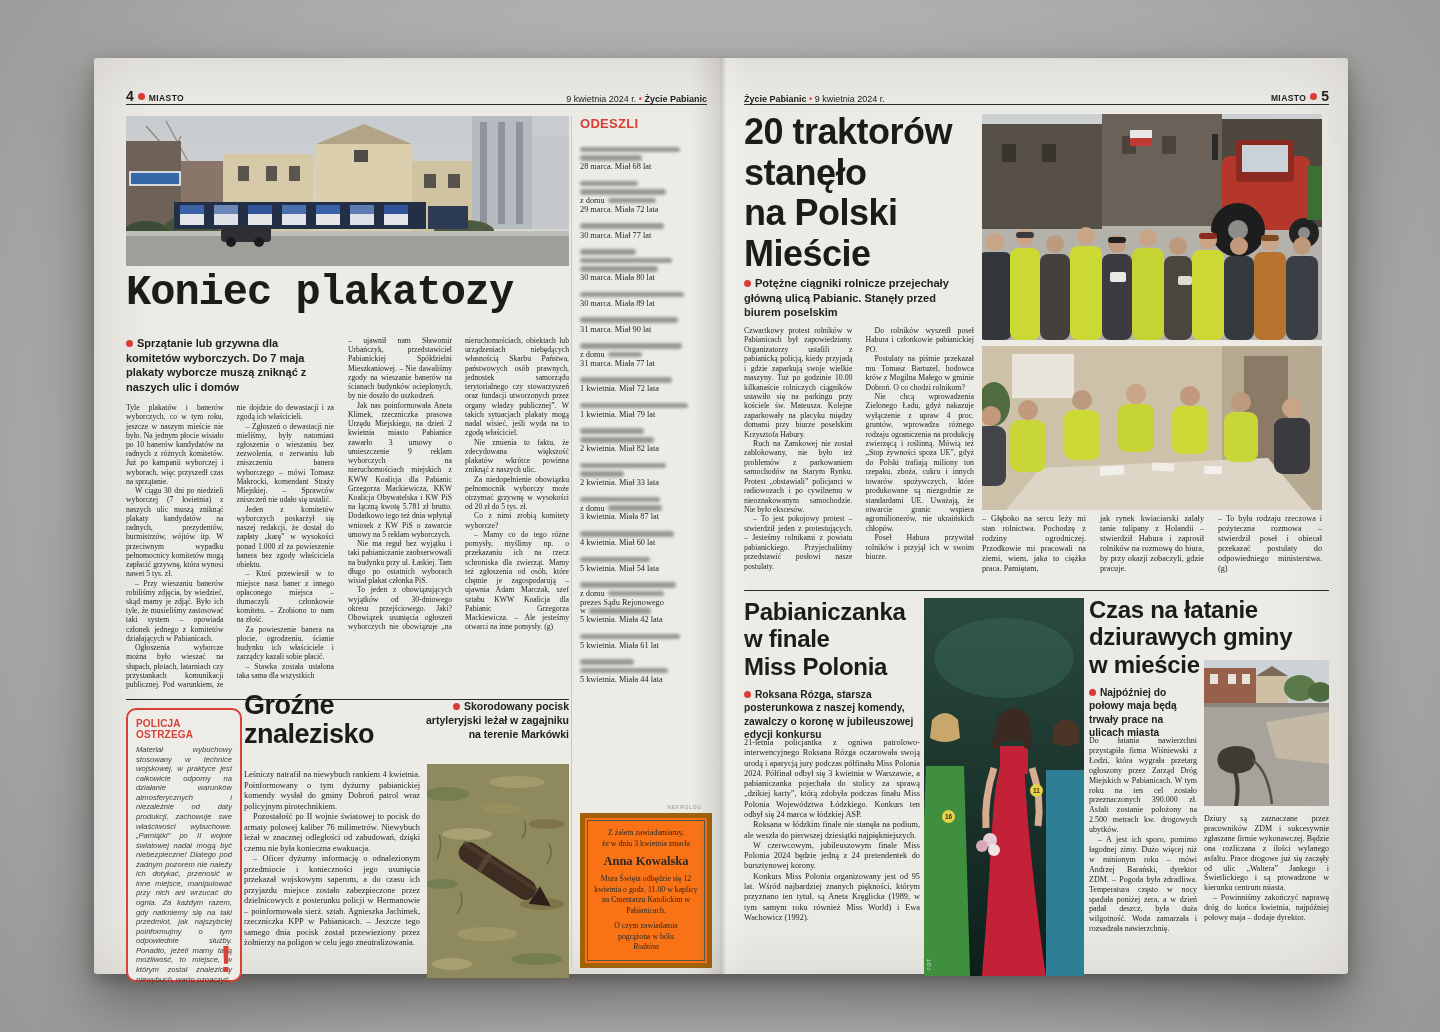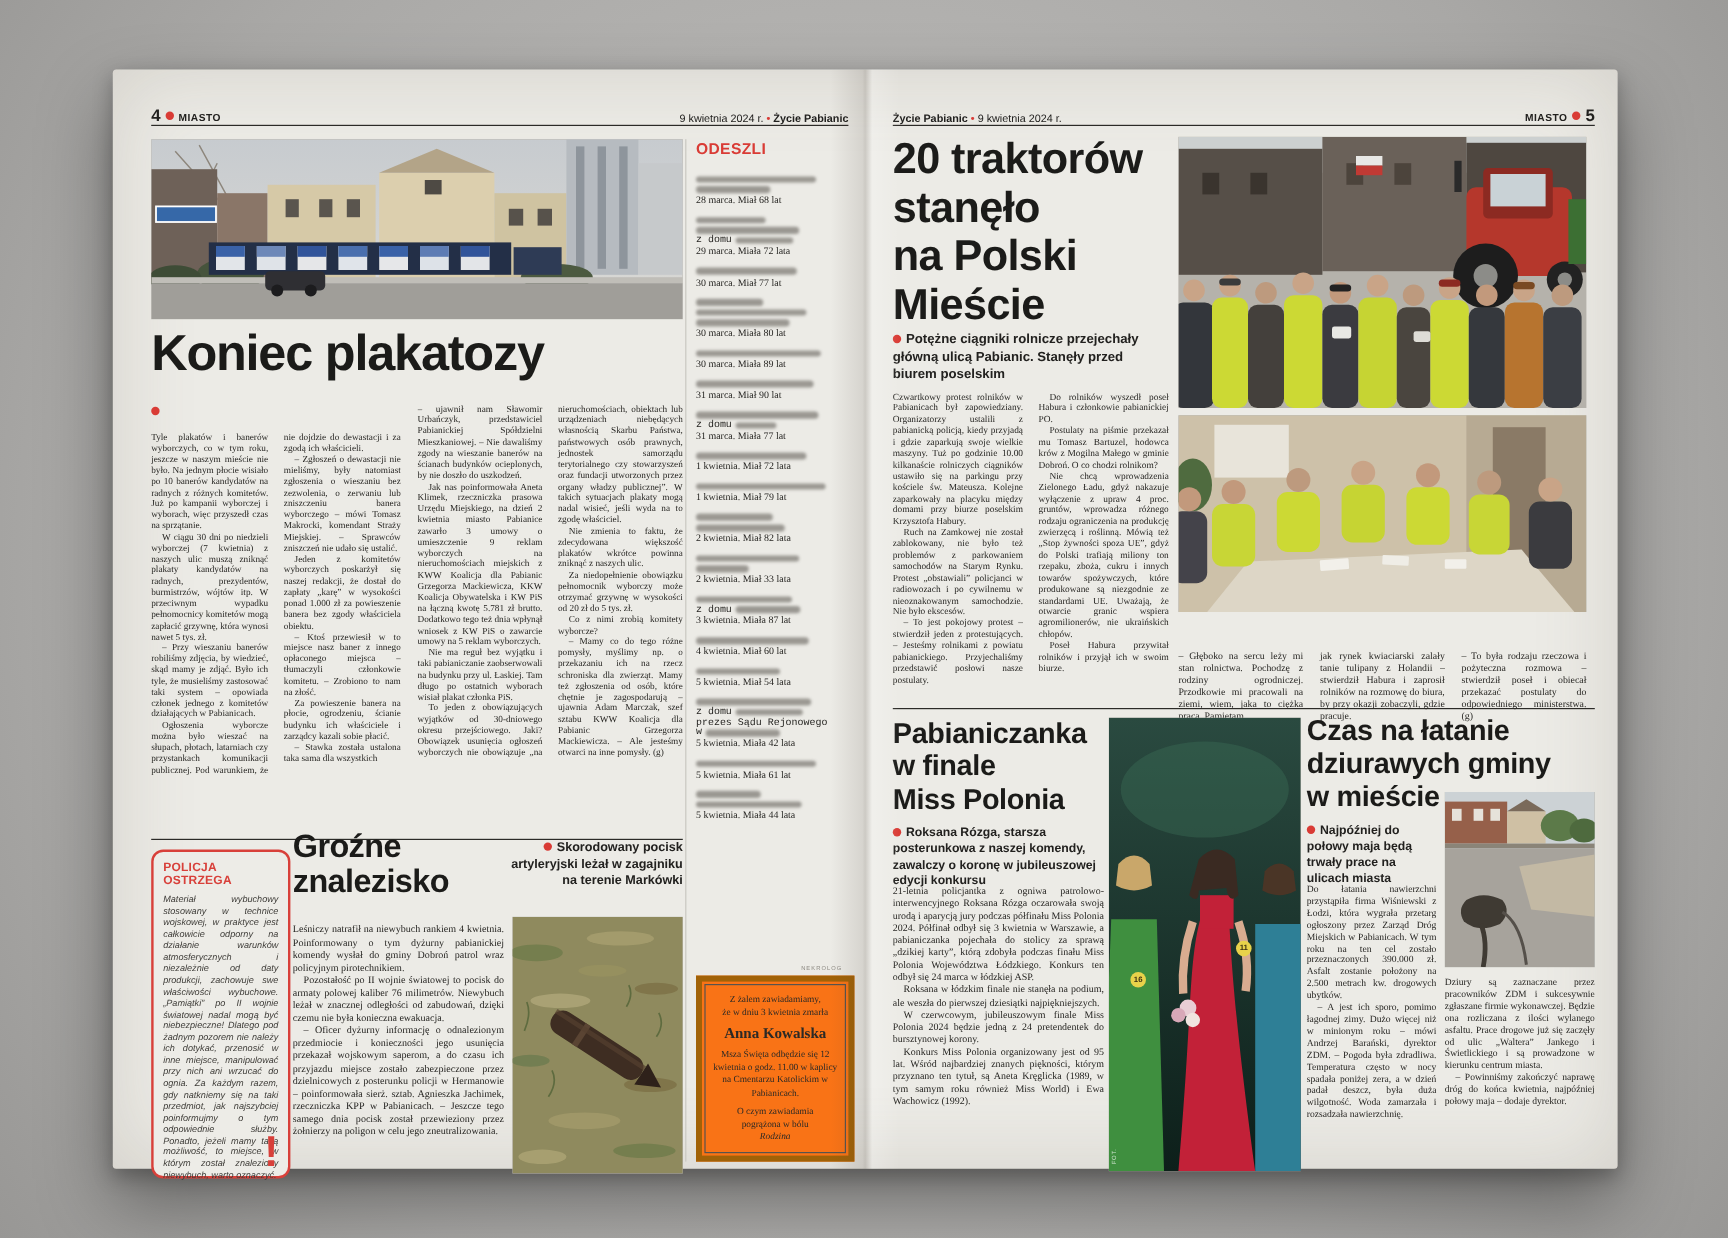--- a/index.html
+++ b/index.html
@@ -31,21 +31,21 @@
   
   .body{font-family:"Liberation Serif",serif;color:#262522;text-align:justify;overflow:hidden;}
   .body p{margin:0;text-indent:9px;}
   .body p:first-child{text-indent:0;}
   .cols2{column-count:2;column-gap:13px;}
   .rule{background:#2b2a27;}
   
   .od-title{font-size:13px;font-weight:700;color:var(--accent,#d93b35);letter-spacing:.3px;}
   .ob{margin-bottom:7px;}
   .ob-line{height:8.6px;display:flex;align-items:center;gap:3px;}
-  .ob-t{font-family:Liberation Mono, monospace;font-size:8.3px;color:#262522;}
+  .ob-t{font-family:Liberation Serif, serif;font-size:8.3px;color:#262522;}
   .ob-blur{display:inline-block;height:5.6px;background:#86837d;border-radius:3px;filter:blur(1.4px);opacity:.8;}
   .ob-date{font-family:"Liberation Serif",serif;font-size:8.3px;color:#262522;height:10px;}
   .nekro{font-size:4.8px;letter-spacing:.9px;color:#8d8a83;text-align:right;}
   .obit{border:5px solid #a16207;padding:2px;background:#f97316;}
   .obit-in{border:1px solid #56544f;padding:7px 5px;text-align:center;font-family:"Liberation Serif",serif;color:#2a2926;}
   .obit-in .sm{font-size:7.8px;line-height:1.35;}
   .obit-in .nm{font-size:12.5px;font-weight:700;margin:5px 0;}
   .obit-in .it{font-style:italic;}
   
   .pol{border:2px solid #d8403a;border-radius:10px;padding:8px 8px 4px 8px;background:#edece7;}
@@ -122,24 +122,24 @@
       <rect x="302" y="90" width="40" height="23" fill="#2e3b55"></rect>
       <rect x="4" y="56" width="50" height="13" fill="#3668a8" stroke="#ffffff" stroke-width="1.5"></rect>
       <rect x="0" y="115" width="443" height="5" fill="#c0beb8"></rect>
       <rect x="0" y="120" width="443" height="30" fill="#a09e99"></rect>
       <rect x="95" y="110" width="50" height="16" rx="4" fill="#2f2f33"></rect>
       <circle cx="105" cy="126" r="5" fill="#1c1c1e"></circle>
         <circle cx="133" cy="126" r="5" fill="#1c1c1e"></circle>
     </svg>
   </div>
 
-  <div class="abs h-giant" style="left:32px;top:215px;width:443px;">Koniec plakatozy</div>
+  <div class="abs h-giant" style="left:32px;top:215px;width:443px;font-family:Liberation Mono, monospace;">Koniec plakatozy</div>
 
   <div class="abs" style="left:32px;top:278px;width:208px;">
-    <div class="lead"><span class="bullet"></span></div>
+    <div class="lead"><span class="bullet"></span><span>Sprzątanie lub grzywna dla komitetów wyborczych. Do 7 maja plakaty wyborcze muszą zniknąć z naszych ulic i domów</span></div>
     <div class="body cols2" style="margin-top:9px;height:308px;font-size:7.7px;line-height:1.2;">
         <p>Tyle plakatów i banerów wyborczych, co w tym roku, jeszcze w naszym mieście nie było. Na jednym płocie wisiało po 10 banerów kandydatów na radnych z różnych komitetów. Już po kampanii wyborczej i wyborach, więc przyszedł czas na sprzątanie.</p>
         <p>W ciągu 30 dni po niedzieli wyborczej (7 kwietnia) z naszych ulic muszą zniknąć plakaty kandydatów na radnych, prezydentów, burmistrzów, wójtów itp. W przeciwnym wypadku pełnomocnicy komitetów mogą zapłacić grzywnę, która wynosi nawet 5 tys. zł.</p>
         <p>– Przy wieszaniu banerów robiliśmy zdjęcia, by wiedzieć, skąd mamy je zdjąć. Było ich tyle, że musieliśmy zastosować taki system – opowiada członek jednego z komitetów działających w Pabianicach.</p>
         <p>Ogłoszenia wyborcze można było wieszać na słupach, płotach, latarniach czy przystankach komunikacji publicznej. Pod warunkiem, że nie dojdzie do dewastacji i za zgodą ich właścicieli.</p>
         <p>– Zgłoszeń o dewastacji nie mieliśmy, były natomiast zgłoszenia o wieszaniu bez zezwolenia, o zerwaniu lub zniszczeniu banera wyborczego – mówi Tomasz Makrocki, komendant Straży Miejskiej. – Sprawców zniszczeń nie udało się ustalić.</p>
         <p>Jeden z komitetów wyborczych poskarżył się naszej redakcji, że dostał do zapłaty „karę” w wysokości ponad 1.000 zł za powieszenie banera bez zgody właściciela obiektu.</p>
         <p>– Ktoś przewiesił w to miejsce nasz baner z innego opłaconego miejsca – tłumaczyli członkowie komitetu. – Zrobiono to nam na złość.</p>
         <p>Za powieszenie banera na płocie, ogrodzeniu, ścianie budynku ich właściciele i zarządcy kazali sobie płacić.</p>
         <p>– Stawka została ustalona taka sama dla wszystkich</p>
@@ -454,21 +454,21 @@
         <rect x="242" y="66" width="34" height="50" rx="9" fill="#c8d636"></rect>
           <circle cx="259" cy="56" r="10" fill="#bd9a7e"></circle>
         <rect x="292" y="72" width="36" height="56" rx="9" fill="#3b3b3f"></rect>
           <circle cx="310" cy="62" r="10" fill="#c9a487"></circle>
         <rect x="-6" y="80" width="30" height="60" rx="9" fill="#44434a"></rect>
           <circle cx="9" cy="70" r="10" fill="#c2997c"></circle>
       </g>
     </svg>
   </div>
 
-  <div class="abs" style="left:888px;top:456px;width:340px;height:70px;display:flex;gap:14px;margin-top:28px;">
+  <div class="abs" style="left:888px;top:456px;width:340px;height:70px;display:flex;gap:14px;">
     <div class="capt" style="flex:1;">– Głęboko na sercu leży mi stan rolnictwa. Pochodzę z rodziny ogrodniczej. Przodkowie mi pracowali na ziemi, wiem, jaka to ciężka praca. Pamiętam,</div>
     <div class="capt" style="flex:1;">jak rynek kwiaciarski zalały tanie tulipany z Holandii – stwierdził Habura i zaprosił rolników na rozmowę do biura, by przy okazji zobaczyli, gdzie pracuje.</div>
     <div class="capt" style="flex:1;">– To była rodzaju rzeczowa i pożyteczna rozmowa – stwierdził poseł i obiecał przekazać postulaty do odpowiedniego ministerstwa.(g)</div>
   </div>
 
   <div class="abs rule" style="left:650px;top:532px;width:585px;height:1.2px;"></div>
 
   <div class="abs h-small" style="left:650px;top:540px;width:180px;">
       <div>Pabianiczanka</div>
       <div>w finale</div>

